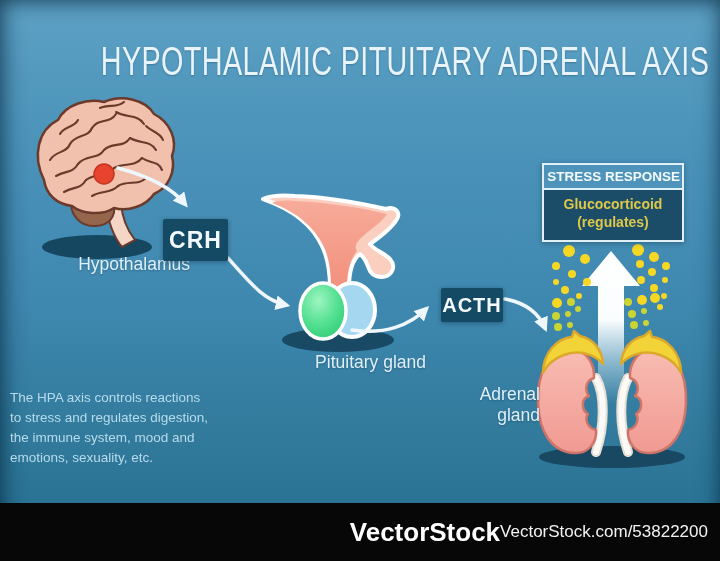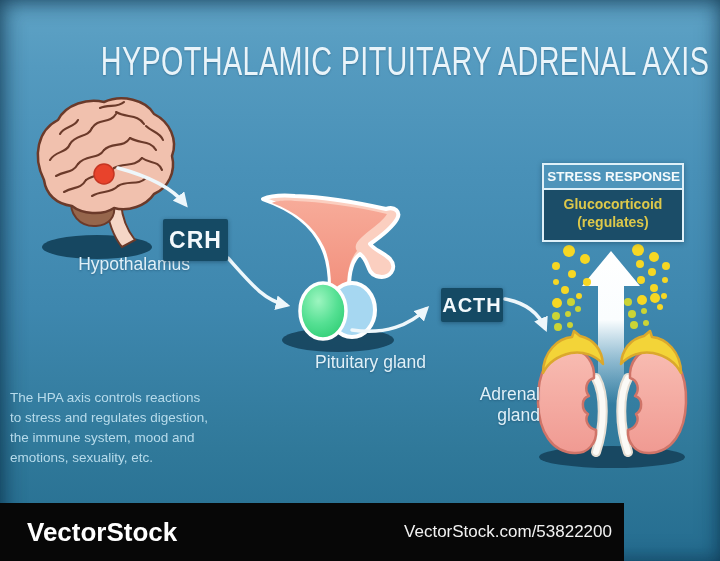--- a/index.html
+++ b/index.html
@@ -40,22 +40,22 @@
   }
   .stress-body{
     background:#1b4d68;color:#ddc84a;font-size:14px;font-weight:bold;
     text-align:center;line-height:1.3;padding:5px 18px 9px;
   }
   .description{
     position:absolute;left:10px;top:388px;width:230px;text-align:left;
     color:#b7dbeb;font-size:13.5px;line-height:20px;
   }
   .footer{
-    position:absolute;left:0;bottom:0;width:624px;height:58px;background:#070707;
-    display:flex;align-items:center;justify-content:space-between;
+    position:absolute;left:0;bottom:0;width:720px;height:58px;background:#070707;
+    display:flex;align-items:center;justify-content:flex-end;
   }
   .footer-logo{color:#ffffff;font-size:26px;font-weight:bold;letter-spacing:0;margin-left:27px;}
   .footer-url{color:#f2f2f2;font-size:17px;margin-right:12px;}
 </style>
 </head>
 <body>
 
 <div class="canvas">
 
   <svg class="scene" width="720" height="561" viewBox="0 0 720 561">

